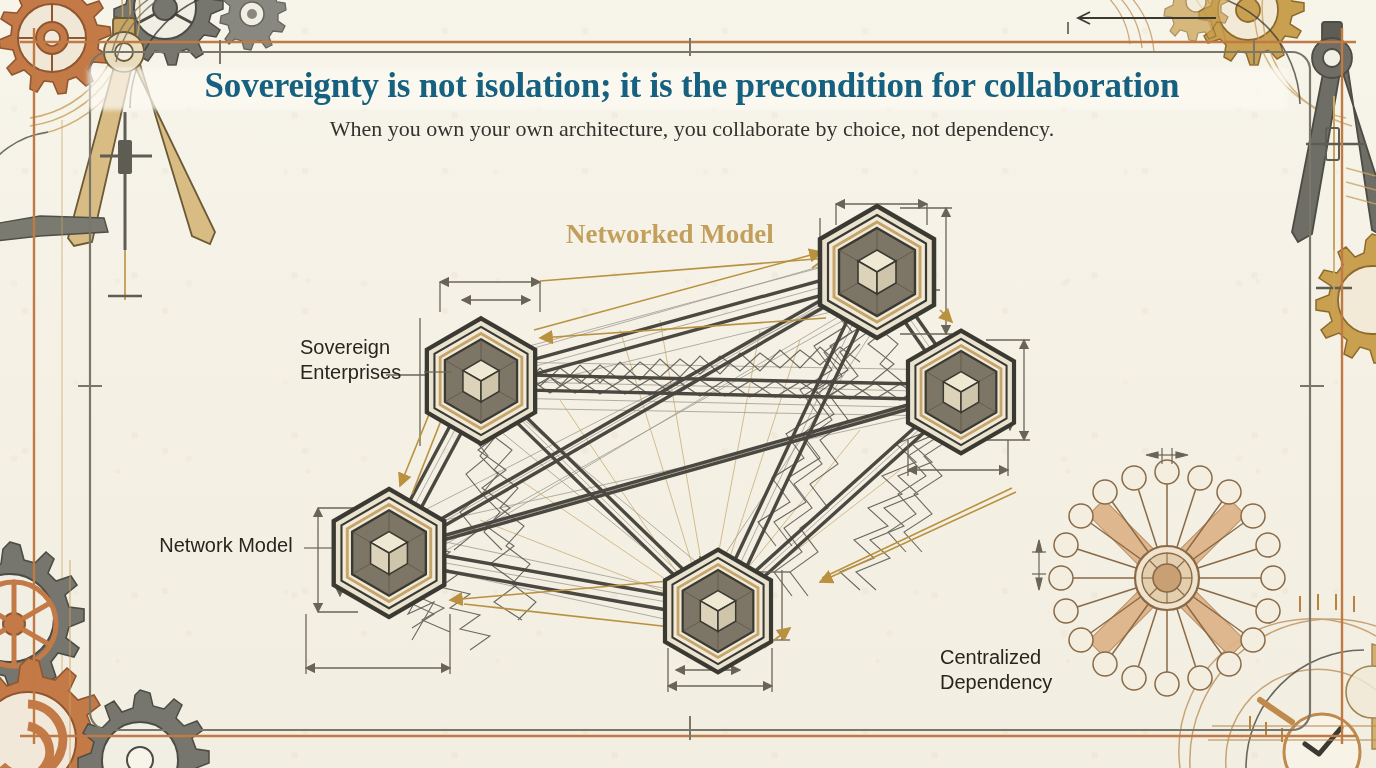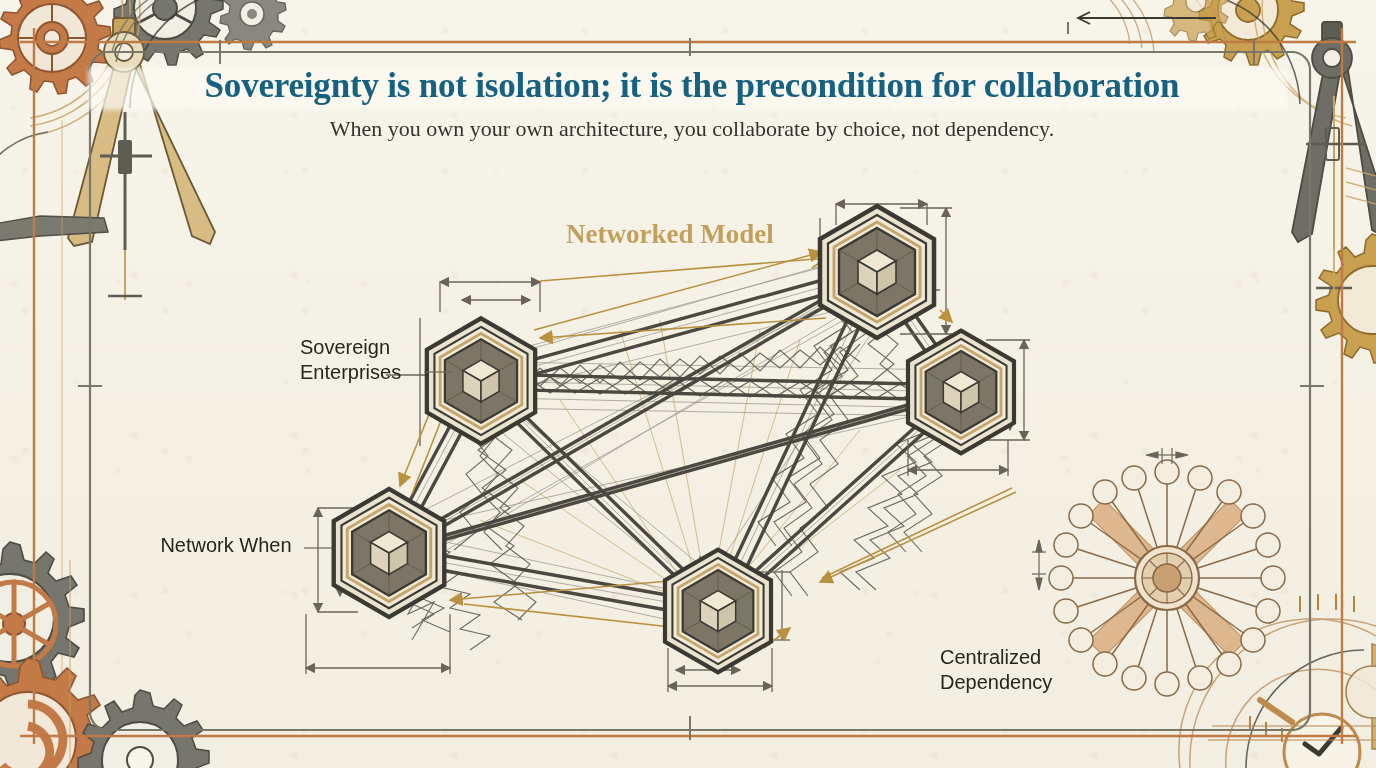--- a/index.html
+++ b/index.html
@@ -601,17 +601,17 @@
           <line x1="1032" y1="574" x2="1046" y2="574"></line>
         <path d="M1039,540 L1036,552 L1042,552 Z" fill="#6a6458"></path>
         <path d="M1039,590 L1036,578 L1042,578 Z" fill="#6a6458"></path>
       </g>
     </g>
   </svg>
 
   <div class="diag-title">Networked Model</div>
   <div class="lbl" id="lbl-sovereign">Sovereign
 Enterprises</div>
-  <div class="lbl" id="lbl-network">Network When</div>
+  <div class="lbl" id="lbl-network">Network Model</div>
   <div class="lbl" id="lbl-central">Centralized
 Dependency</div>
 
 </div>
 
 </body></html>

